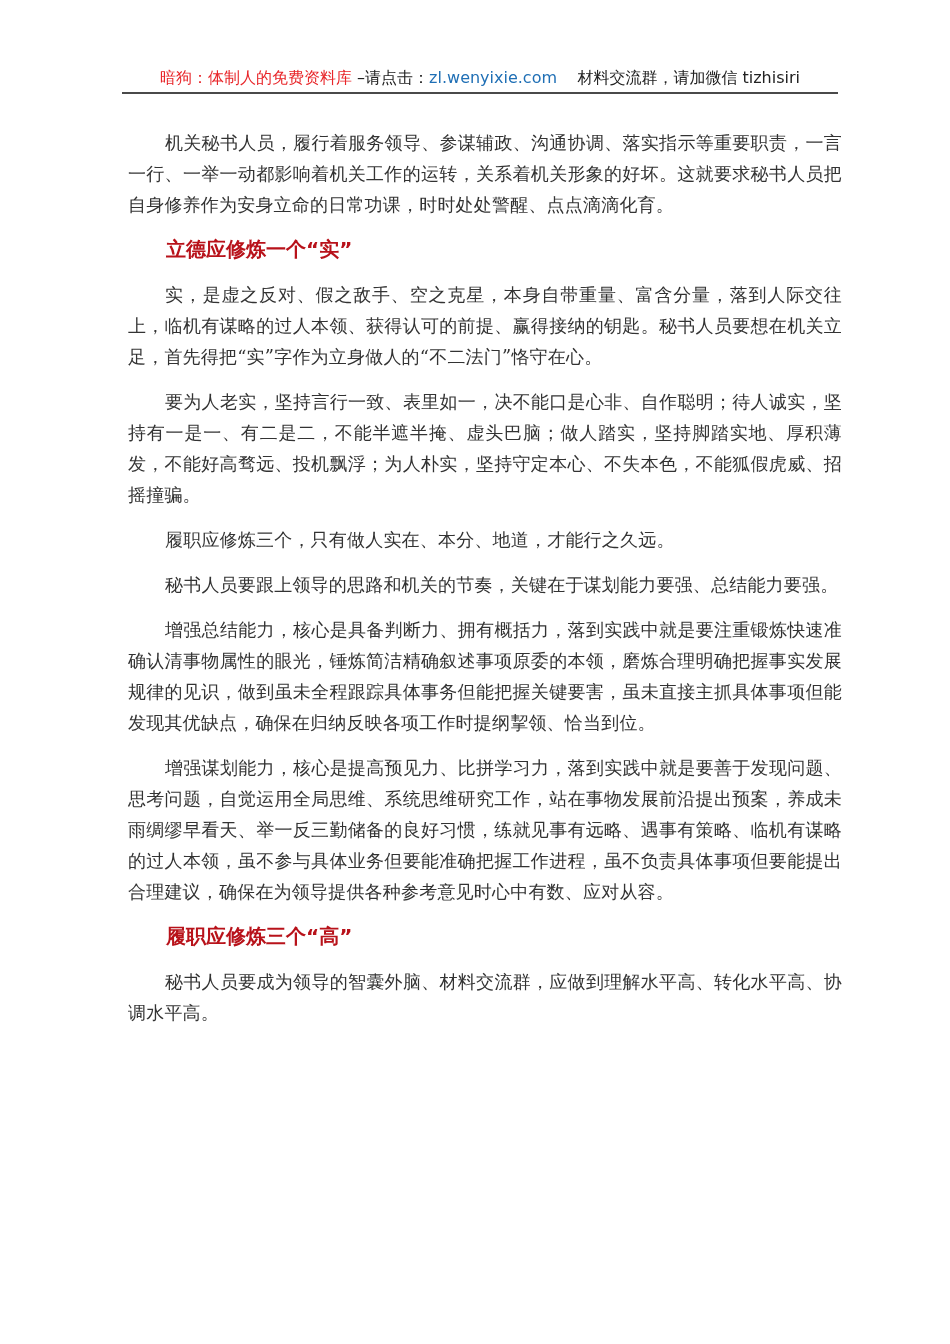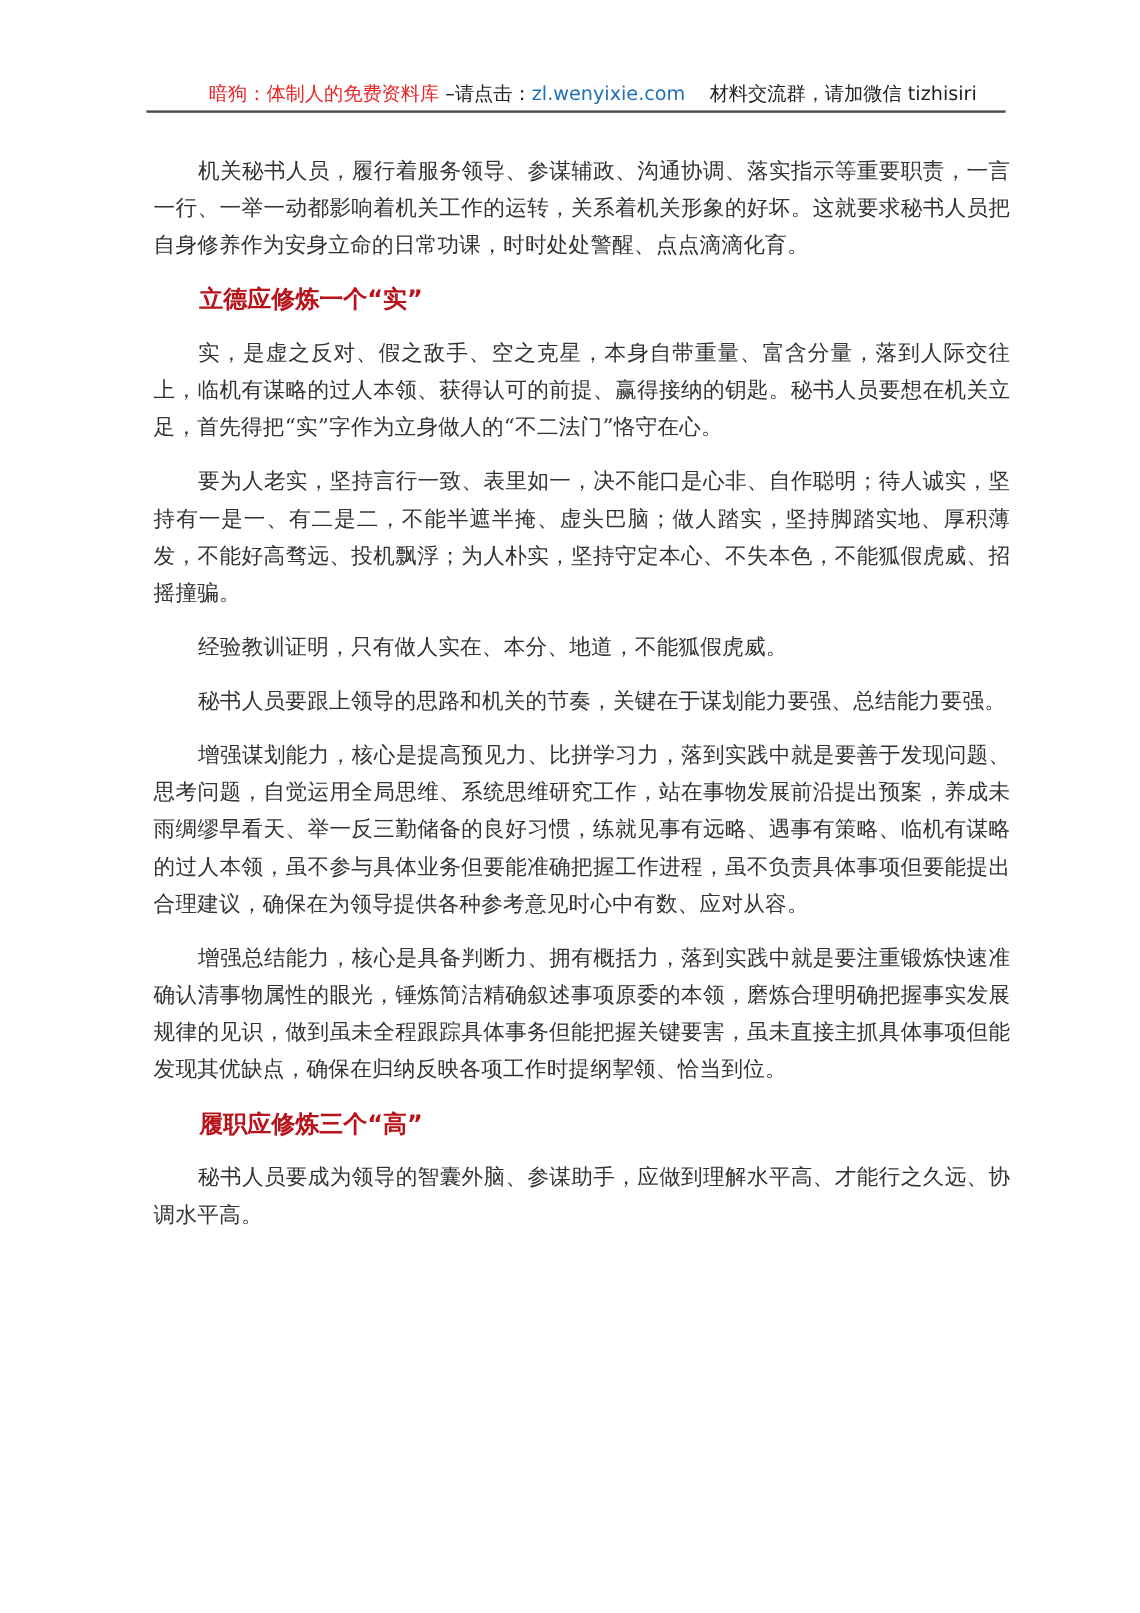--- a/index.html
+++ b/index.html
@@ -1,17 +1,17 @@
 <!DOCTYPE html>
 <html><head>
 <meta charset="utf-8">
 <style>
   html, body { margin: 0; padding: 0; background: #ffffff; }
   body { width: 950px; height: 1344px; position: relative; overflow: hidden; font-family: "DejaVu Serif", "Liberation Serif", serif; color: #333333; }
-  .header { position: absolute; left: 136px; top: 64px; width: 716px; height: 28px; text-align: center; font-family: "DejaVu Sans", "Liberation Sans", sans-serif; font-size: 16px; line-height: 28px; white-space: nowrap; }
+  .header { position: absolute; left: 122px; top: 64px; width: 716px; height: 28px; text-align: center; font-family: "DejaVu Sans", "Liberation Sans", sans-serif; font-size: 16px; line-height: 28px; white-space: nowrap; }
   .header .red { color: #e8262a; }
   .header .dark { color: #222222; }
   .header .link { color: #1f6fb5; }
   .header-rule { position: absolute; left: 122px; top: 92px; width: 716px; height: 2px; background: #4a4a4a; }
   .content { position: absolute; left: 128px; top: 127px; width: 714px; }
   .para { font-size: 18px; line-height: 31px; text-indent: 37px; margin: 0 0 14px 0; text-align: justify; letter-spacing: 0.2px; }
   .heading { font-family: "DejaVu Sans", "Liberation Sans", sans-serif; font-weight: bold; color: #b8121a; font-size: 20px; line-height: 31px; text-indent: 38px; margin: 0 0 14px 0; }
 </style>
 </head>
 <body>
@@ -20,21 +20,21 @@
   <span class="red">暗狗：体制人的免费资料库</span><span class="dark"> –请点击：</span><span class="link">zl.wenyixie.com</span><span class="dark">&nbsp;&nbsp;&nbsp;&nbsp;</span><span class="dark">材料交流群，请加微信 tizhisiri</span>
 </div>
 <div class="header-rule"></div>
 
 <div class="content">
   <p class="para">机关秘书人员，履行着服务领导、参谋辅政、沟通协调、落实指示等重要职责，一言一行、一举一动都影响着机关工作的运转，关系着机关形象的好坏。这就要求秘书人员把自身修养作为安身立命的日常功课，时时处处警醒、点点滴滴化育。</p>
 
   <p class="heading">立德应修炼一个“实”</p>
   <p class="para">实，是虚之反对、假之敌手、空之克星，本身自带重量、富含分量，落到人际交往上，临机有谋略的过人本领、获得认可的前提、赢得接纳的钥匙。秘书人员要想在机关立足，首先得把“实”字作为立身做人的“不二法门”恪守在心。</p>
   <p class="para">要为人老实，坚持言行一致、表里如一，决不能口是心非、自作聪明；待人诚实，坚持有一是一、有二是二，不能半遮半掩、虚头巴脑；做人踏实，坚持脚踏实地、厚积薄发，不能好高骛远、投机飘浮；为人朴实，坚持守定本心、不失本色，不能狐假虎威、招摇撞骗。</p>
-  <p class="para">经验教训证明，只有做人实在、本分、地道，不能狐假虎威。</p>
+  <p class="para">履职应修炼三个，只有做人实在、本分、地道，才能行之久远。</p>
 
   <p class="para">秘书人员要跟上领导的思路和机关的节奏，关键在于谋划能力要强、总结能力要强。</p>
+  <p class="para">增强总结能力，核心是具备判断力、拥有概括力，落到实践中就是要注重锻炼快速准确认清事物属性的眼光，锤炼简洁精确叙述事项原委的本领，磨炼合理明确把握事实发展规律的见识，做到虽未全程跟踪具体事务但能把握关键要害，虽未直接主抓具体事项但能发现其优缺点，确保在归纳反映各项工作时提纲挈领、恰当到位。</p>
   <p class="para">增强谋划能力，核心是提高预见力、比拼学习力，落到实践中就是要善于发现问题、思考问题，自觉运用全局思维、系统思维研究工作，站在事物发展前沿提出预案，养成未雨绸缪早看天、举一反三勤储备的良好习惯，练就见事有远略、遇事有策略、临机有谋略的过人本领，虽不参与具体业务但要能准确把握工作进程，虽不负责具体事项但要能提出合理建议，确保在为领导提供各种参考意见时心中有数、应对从容。</p>
-  <p class="para">增强总结能力，核心是具备判断力、拥有概括力，落到实践中就是要注重锻炼快速准确认清事物属性的眼光，锤炼简洁精确叙述事项原委的本领，磨炼合理明确把握事实发展规律的见识，做到虽未全程跟踪具体事务但能把握关键要害，虽未直接主抓具体事项但能发现其优缺点，确保在归纳反映各项工作时提纲挈领、恰当到位。</p>
 
   <p class="heading">履职应修炼三个“高”</p>
-  <p class="para">秘书人员要成为领导的智囊外脑、参谋助手，应做到理解水平高、才能行之久远、协调水平高。</p>
+  <p class="para">秘书人员要成为领导的智囊外脑、材料交流群，应做到理解水平高、转化水平高、协调水平高。</p>
 </div>
 
 </body></html>

